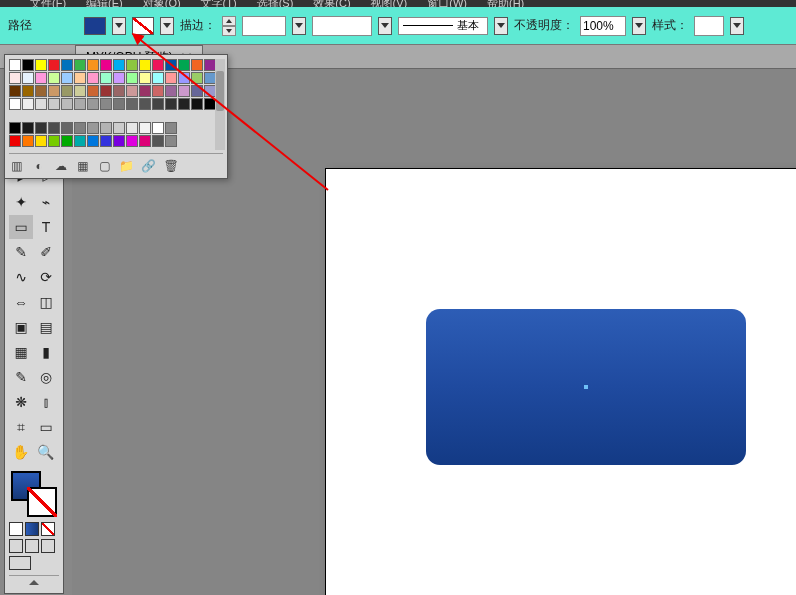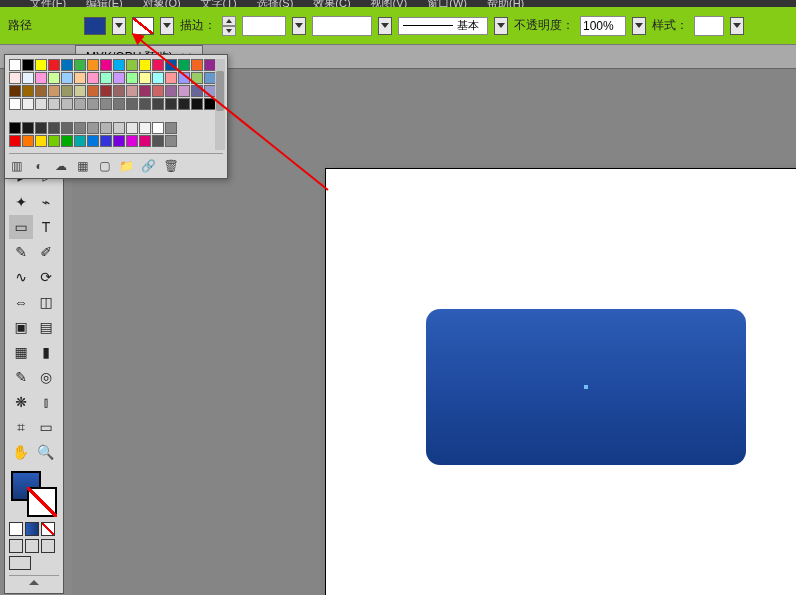--- a/index.html
+++ b/index.html
@@ -1,21 +1,21 @@
 <!DOCTYPE html>
 <html><head>
 <meta charset="utf-8">
 <style>
 * { margin: 0; padding: 0; box-sizing: border-box; font-family: "Microsoft YaHei", sans-serif; font-size: 12px; }
 body { background: #888; width: 796px; height: 595px; overflow: hidden; position: relative; }
 
 .menubar { background: #333; height: 7px; display: flex; align-items: center; padding-left: 20px; overflow: hidden; }
 .menubar span { color: #ccc; padding: 0 10px; font-size: 11px; }
 
-.controlbar { background: #84cc16; height: 38px; border-bottom: 1px solid #777; display: flex; align-items: center; padding: 0 8px; gap: 6px; }
+.controlbar { background: #5eead4; height: 38px; border-bottom: 1px solid #777; display: flex; align-items: center; padding: 0 8px; gap: 6px; }
 .ctrl-label { color: #222; font-size: 12px; }
 .swatch { width: 22px; height: 18px; border: 1px solid #555; }
 .fill-swatch { background: #1a3d8f; }
 .no-stroke { background: #fff; position: relative; }
 .no-stroke::after { content: ""; position: absolute; left: 0; top: 0; width: 100%; height: 100%; background: linear-gradient(to top right, transparent 45%, #e00 45%, #e00 55%, transparent 55%); }
 .dd { width: 14px; height: 18px; border: 1px solid #555; background: #e8e8e8; display: flex; align-items: center; justify-content: center; }
 .dd::after { content: ""; border-left: 4px solid transparent; border-right: 4px solid transparent; border-top: 5px solid #333; }
 .num-input { width: 44px; height: 20px; border: 1px solid #888; background: #fff; padding: 0 2px; }
 .wide-input { width: 60px; }
 .stroke-prev { width: 90px; height: 18px; border: 1px solid #888; background: #fff; display: flex; align-items: center; }

